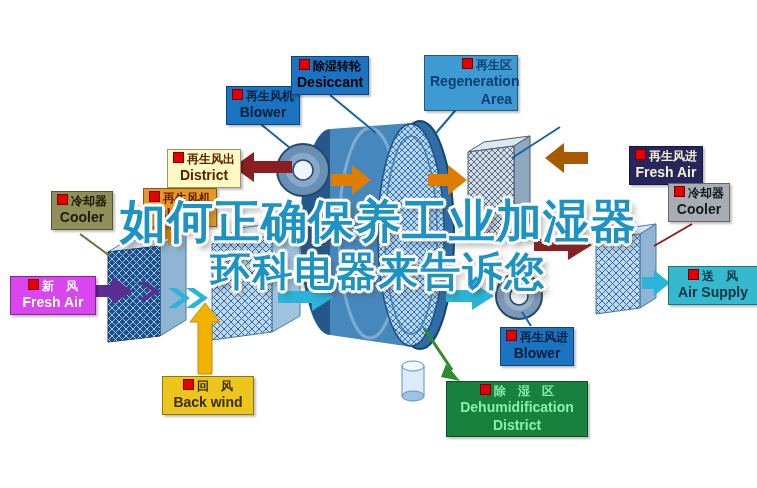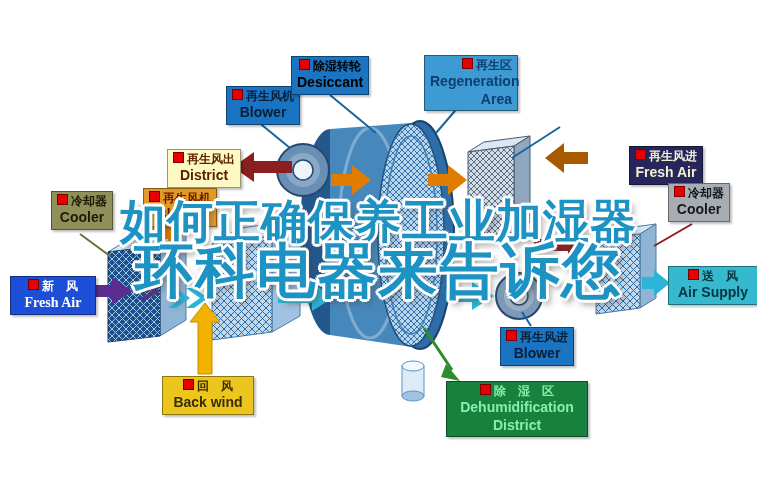--- a/index.html
+++ b/index.html
@@ -23,37 +23,37 @@
   }
   .l-regen-blower   { left:226px; top:86px;  background:#1a74c2; color:#071f38; }
   .l-desiccant      { left:291px; top:56px;  background:#1a74c2; color:#000000; }
   .l-regen-area     { left:424px; top:55px;  width:82px; background:#3d9ad2; color:#0d3f73;text-align:right; }
   .l-regen-heater   { left:528px; top:88px;  background:#1a74c2; color:#071f38; }
   .l-exhaust        { left:167px; top:149px; background:#fef9c3; color:#5a2000; }
   .l-regen-fresh    { left:590px; top:146px; background:#26265c; color:#f5f0d0;margin-left:39px; }
   .l-cooler-left    { left:51px;  top:191px; background:#8f8f5a; color:#1c1c05; }
   .l-regen-fan2     { left:143px; top:188px; background:#e09a28; color:#6e1800; }
   .l-cooler-right   { left:668px; top:183px; background:#a7adb3; color:#14181c; }
-  .l-fresh-air      { left:10px;  top:276px; width:74px; background:#1d4ed8; color:#ffffff;font-family:Liberation Serif, serif; }
+  .l-fresh-air      { left:10px;  top:276px; width:74px; background:#d946ef; color:#ffffff; }
   .l-air-supply     { left:668px; top:266px; width:78px; background:#35b9cf; color:#06333d; }
   .l-back-wind      { left:162px; top:376px; width:80px; background:#ecc61c; color:#3a2d02; }
   .l-dehumid-blower { left:500px; top:327px; background:#1a74c2; color:#071f38; }
   .l-dehumid-district { left:446px; top:381px; width:130px; background:#18813e; color:#86efac; }
 
   
   .overlay {
     position:absolute; left:0; right:0; top:196px; z-index:3;
     text-align:center; font-weight:bold; color:#1d93c4;
     text-shadow:
       -2px -2px 0 #fff, 2px -2px 0 #fff, -2px 2px 0 #fff, 2px 2px 0 #fff,
       0 -3px 0 #fff, 0 3px 0 #fff, -3px 0 0 #fff, 3px 0 0 #fff,
       4px 5px 6px rgba(70,70,70,.55);
   }
   .overlay .l1 { font-size:46px; letter-spacing:1px; line-height:50px; }
-  .overlay .l2 { font-size:59px; letter-spacing:2px; line-height:50px; }
+  .overlay .l2 { font-size:40px; letter-spacing:2px; line-height:50px; }
 </style>
 </head>
 <body>
 
 <div class="stage">
 
   <svg class="diagram" width="757" height="488" viewBox="0 0 757 488">
     <defs>
       <pattern id="xhatchBlue" width="7" height="7" patternUnits="userSpaceOnUse">
         <path d="M0,7 L7,0 M0,0 L7,7" stroke="#2b6ca8" stroke-width="1"></path>

